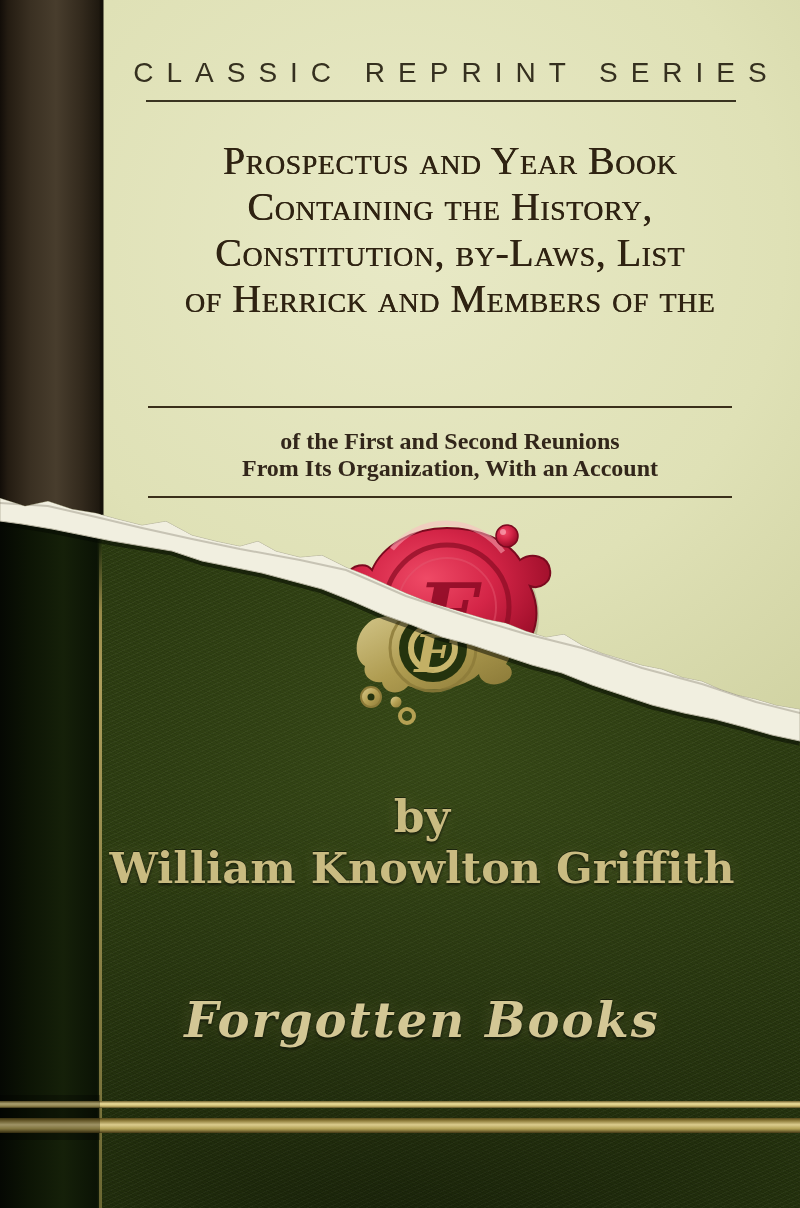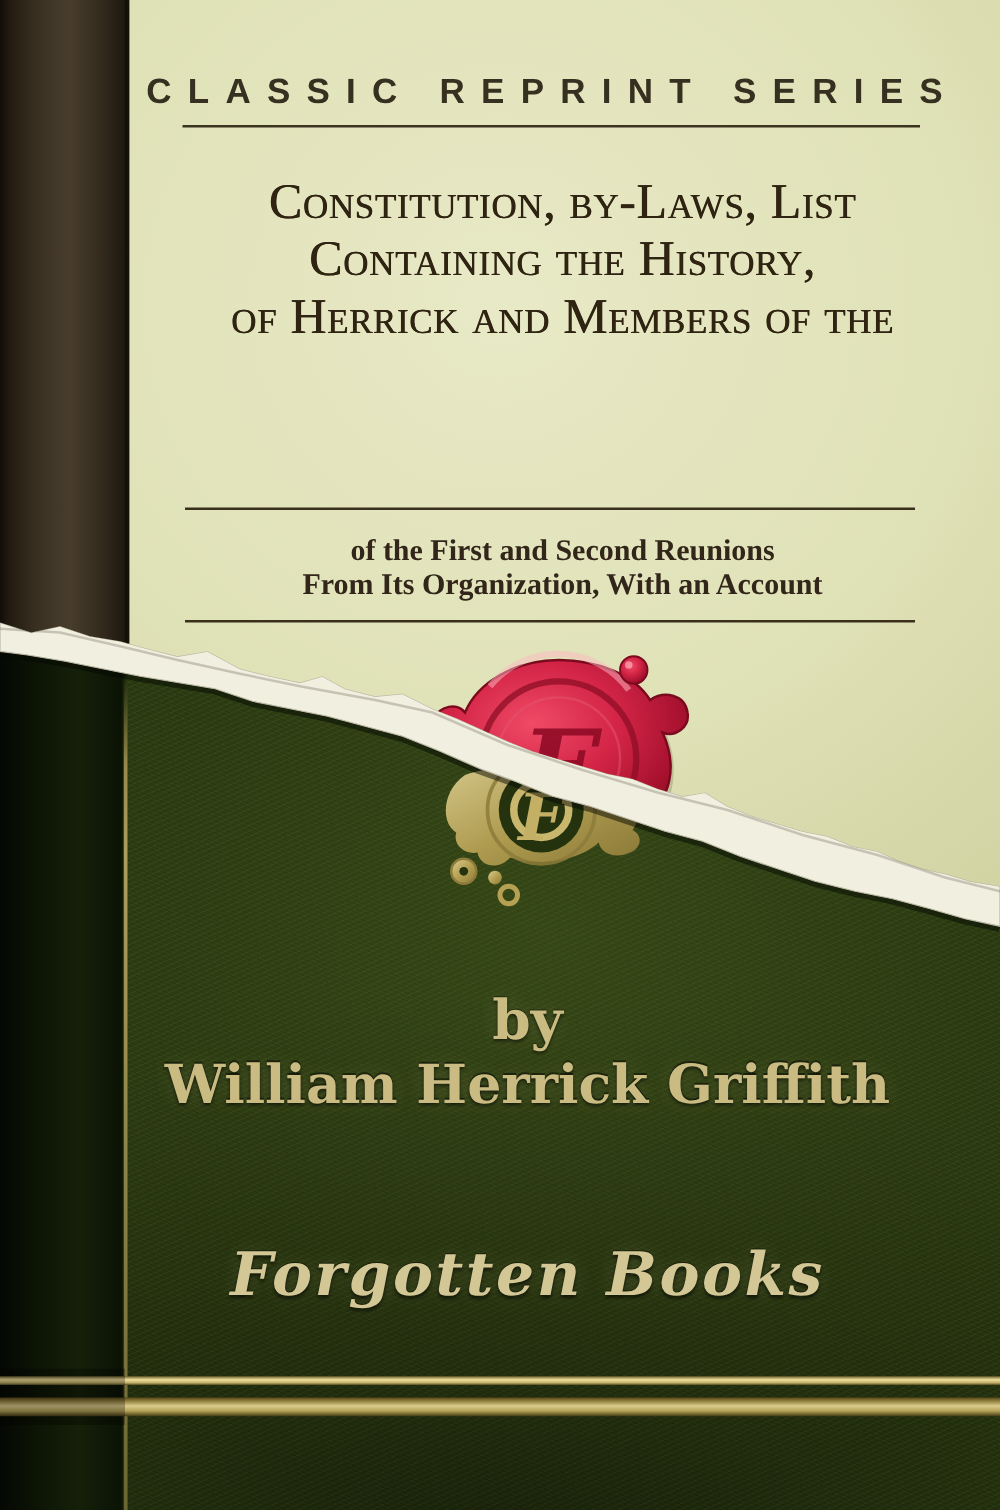--- a/index.html
+++ b/index.html
@@ -19,22 +19,22 @@
   .gold-vline{left:99px;top:542px;bottom:0;width:3px;opacity:.92;
     background:linear-gradient(180deg, rgba(186,167,99,0), #a2914f 70px, #b9a763 140px, #a8965199);}
   .gold-hline-thin{left:0;top:1101px;width:800px;height:7px;
     background:linear-gradient(180deg,#6f612e,#eee09c 40%,#c2b168 75%,#554a20);}
   .gold-hline-thick{left:0;top:1118px;width:800px;height:15px;
     background:linear-gradient(180deg,#554719,#8f7d3b 18%,#dbcc8d 45%,#b3a256 72%,#453a16);}
   .hline-dim{left:0;top:1095px;width:100px;height:45px;background:rgba(0,0,0,.28);}
   svg.art{left:0;top:0;}
   .vignette{left:0;top:0;right:0;bottom:0;pointer-events:none;
     background:radial-gradient(145% 105% at 50% 44%, rgba(0,0,0,0) 62%, rgba(0,0,0,.30) 100%);}
-  .series{top:57px;left:104px;width:692px;text-align:left;
-    font-family:"Liberation Sans", sans-serif;font-size:28px;font-weight:700;
+  .series{top:57px;left:104px;width:692px;text-align:center;
+    font-family:"Liberation Sans", sans-serif;font-size:28px;font-weight:400;
     letter-spacing:13px;padding-left:13px;box-sizing:border-box;color:#35301f;}
   .series-rule{top:100px;left:146px;width:590px;height:2px;background:#3a3421;}
   .title{top:138px;left:104px;width:692px;text-align:center;
     font-variant:small-caps;font-size:40px;line-height:46px;color:#2f2312;
     letter-spacing:.5px;text-shadow:.4px 0 0 #2f2312;}
   .rule{left:148px;width:584px;height:2px;background:#3a2f1a;}
   .rule-top{top:406px;}
   .rule-bottom{top:496px;}
   .subtitle{top:428px;left:104px;width:692px;text-align:center;
     font-size:24px;line-height:27px;font-weight:bold;color:#32261a;}
@@ -125,29 +125,30 @@
       </g>
     </g>
   </svg>
 
   <div class="abs vignette"></div>
 
   <div class="abs series">CLASSIC REPRINT SERIES</div>
   <div class="abs series-rule"></div>
 
   <div class="abs title">
+    <div>Prospectus and Year Book</div>
+    <div>Containing the History,</div>
     <div>Constitution, by-Laws, List</div>
-    <div>Containing the History,</div>
     <div>of Herrick and Members of the</div>
   </div>
 
   <div class="abs rule rule-top"></div>
   <div class="abs subtitle">
     <div>of the First and Second Reunions</div>
     <div>From Its Organization, With an Account</div>
   </div>
   <div class="abs rule rule-bottom"></div>
 
   <div class="abs gold-text byline">by</div>
-  <div class="abs gold-text author">William Herrick Griffith</div>
+  <div class="abs gold-text author">William Knowlton Griffith</div>
   <div class="abs gold-text publisher">Forgotten Books</div>
 
 </div>
 
 </body></html>

